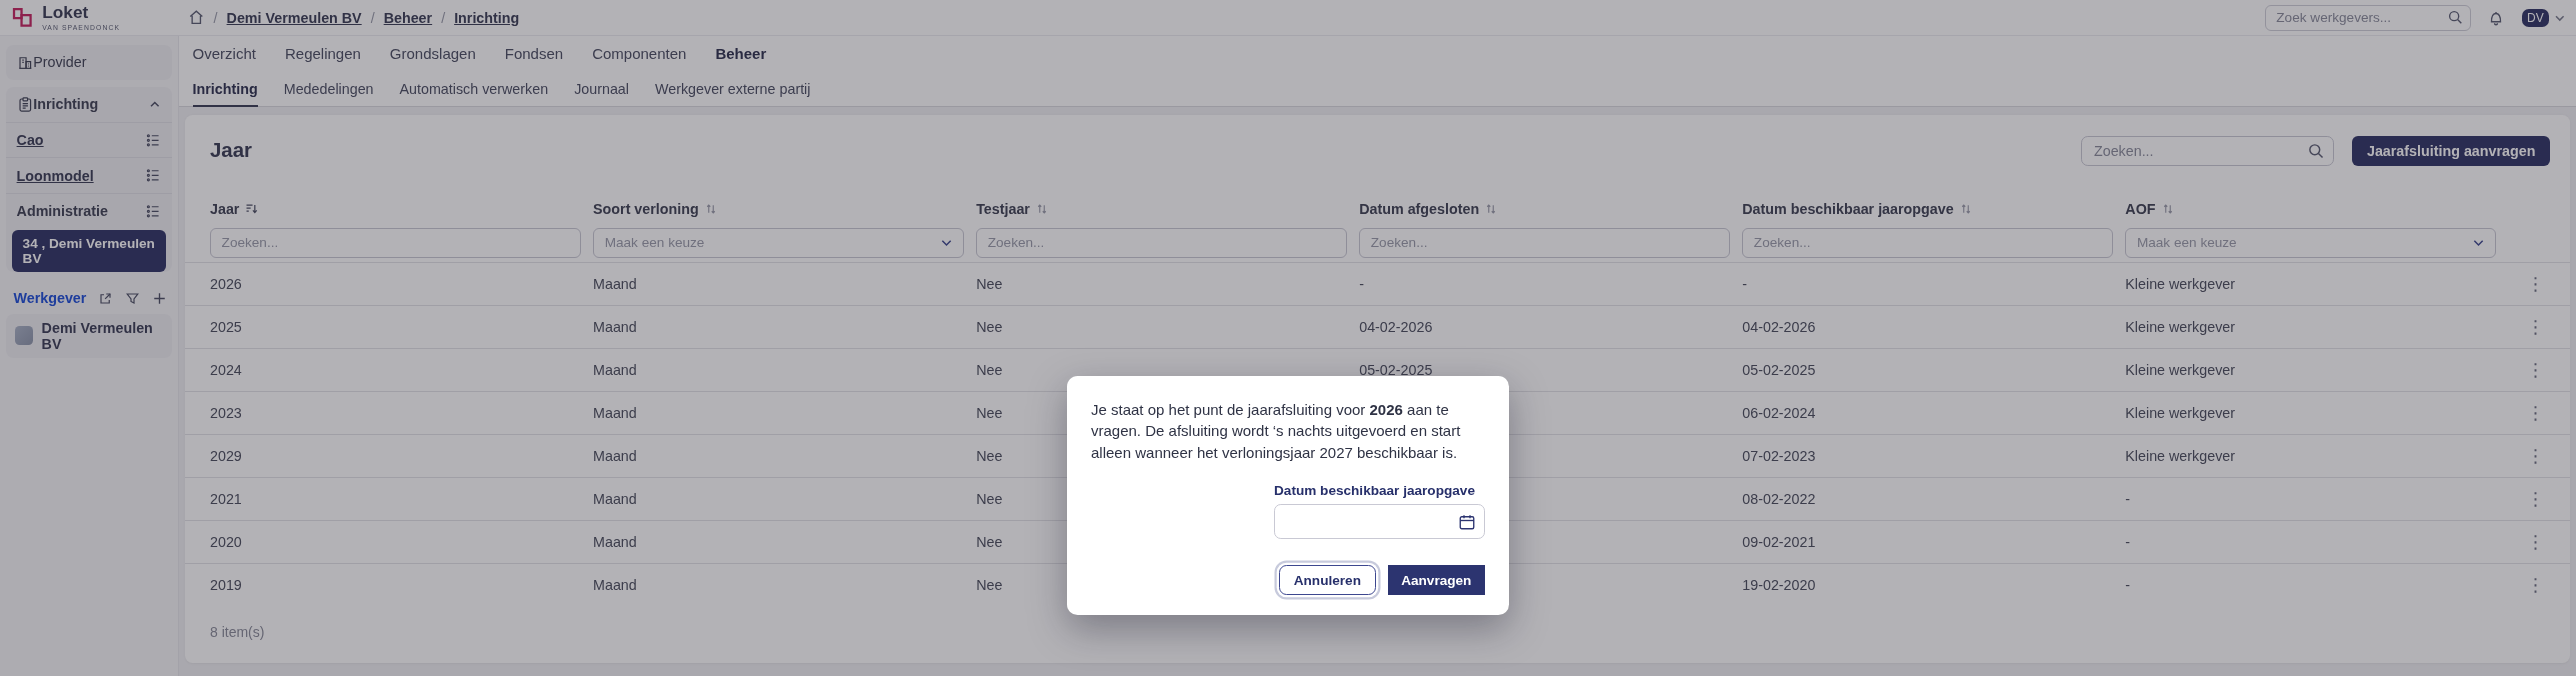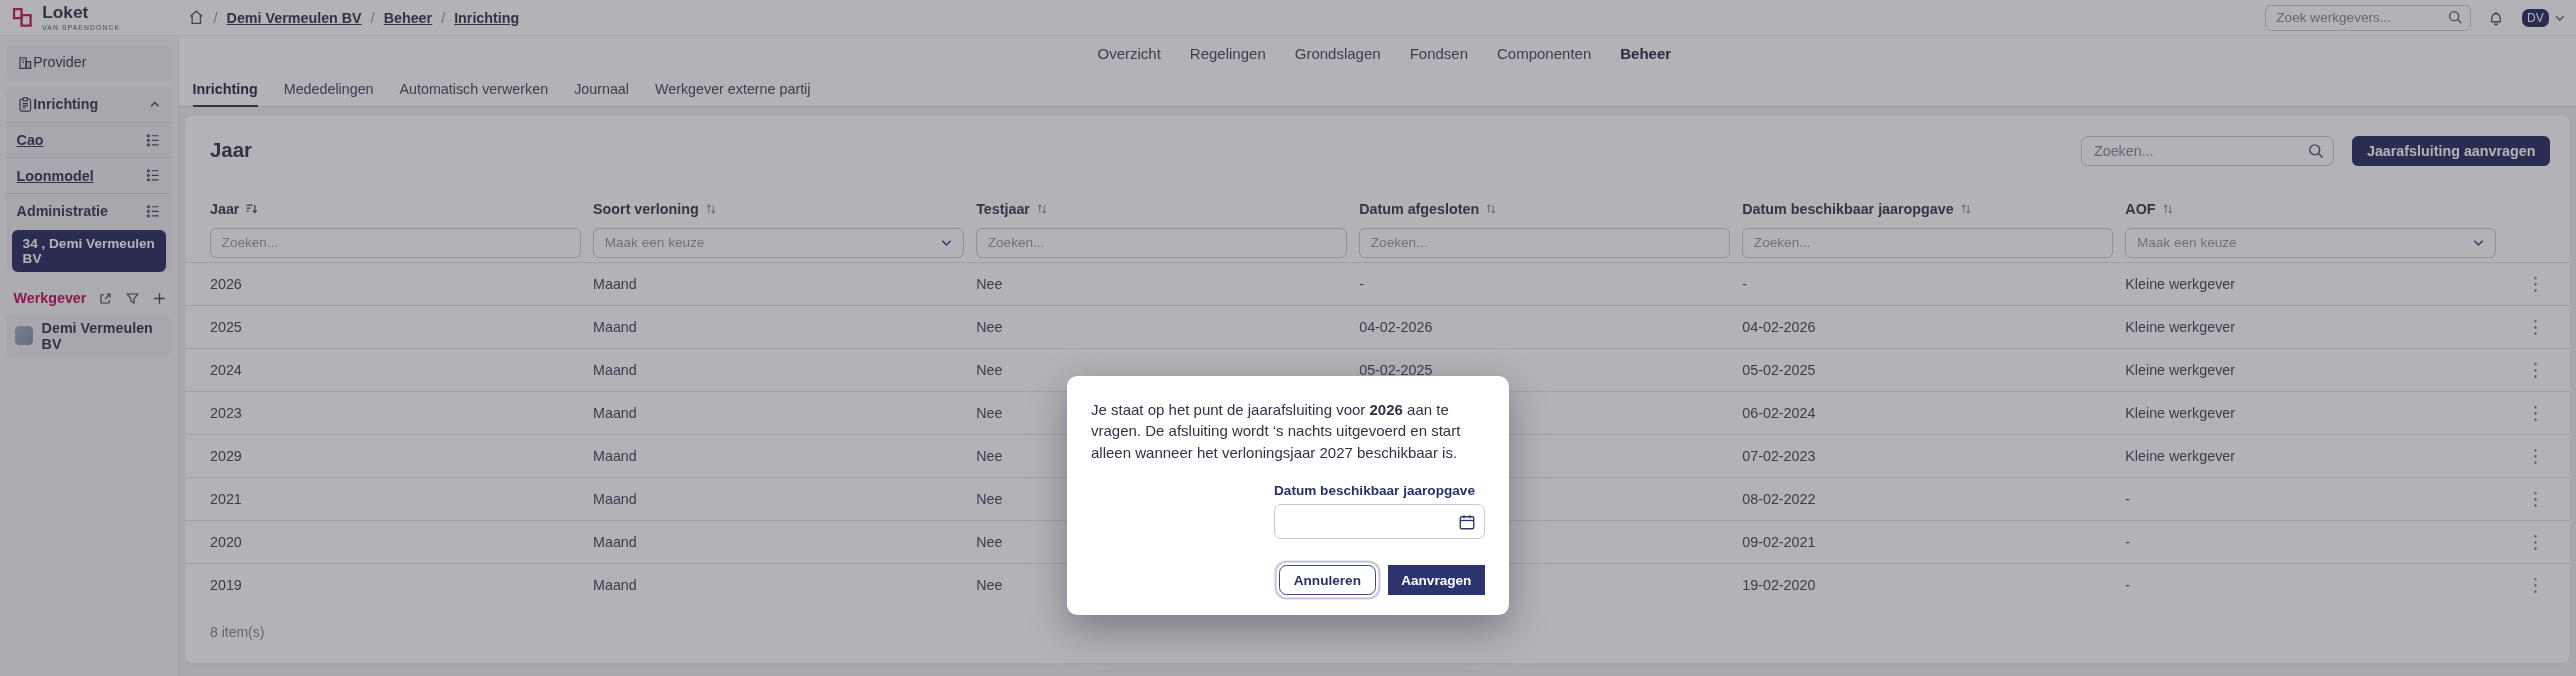--- a/index.html
+++ b/index.html
@@ -28,28 +28,28 @@
   
   .sidebar { width:179px; flex:0 0 auto; background:#f6f6f8; border-right:0.8px solid #e7e7ec; padding:9px 6px; }
   .side-panel { background:#efeef2; border-radius:7.5px; }
   .side-row { display:flex; align-items:center; padding:9px 10.6px; color:#3f4254; }
   .side-row + .side-row { border-top:0.8px solid #dfdfe5; }
   .side-row .grow { flex:1; }
   .side-row .link { text-decoration:underline; font-weight:bold; color:#3a3d55; cursor:pointer; }
   .side-row.head { font-weight:bold; }
   .side-gap { height:7.5px; }
   .sel-pill { margin:1.5px 6px 7.5px 6px; background:#303466; color:#fff; font-weight:bold; font-size:13.6px; border-radius:6px; padding:6px 10.6px; cursor:pointer; }
-  .side-section { display:flex; align-items:center; gap:12px; padding:10.6px 7.5px 7.5px 7.5px; font-weight:bold; color:#be185d; }
+  .side-section { display:flex; align-items:center; gap:12px; padding:10.6px 7.5px 7.5px 7.5px; font-weight:bold; color:#1d4ed8; }
   .side-section .grow { flex:1; }
   .wg-item { background:#efeef2; border-radius:7.5px; display:flex; align-items:center; gap:9px; padding:6px 9px; font-weight:bold; color:#3a3d55; cursor:pointer; }
   .wg-avatar { width:19.6px; height:19.6px; border-radius:4.5px; background:linear-gradient(135deg,#aab3c6,#8d96ab); }
 
   
   .right-col { flex:1; display:flex; flex-direction:column; position:relative; }
-  .tabs-main { background:#fff; height:35px; display:flex; align-items:center; gap:29px; padding-left:13.6px;justify-content:center; }
+  .tabs-main { background:#fff; height:35px; display:flex; align-items:center; gap:29px; padding-left:13.6px; }
   .tabs-main .tab { color:#4b4e63; font-size:15px; cursor:pointer; }
   .tabs-main .tab.active { font-weight:bold; color:#2e3150; }
   .tabs-sub { background:#fff; height:36px; display:flex; align-items:center; gap:26px; padding-left:13.6px; border-bottom:0.8px solid #d9d9de; }
   .tabs-sub .tab { color:#4b4e63; font-size:14.3px; cursor:pointer; position:relative; height:100%; display:flex; align-items:center; }
   .tabs-sub .tab.active { font-weight:bold; color:#2e3150; }
   .tabs-sub .tab.active::after { content:""; position:absolute; left:0; right:0; bottom:-0.8px; height:2.3px; background:#3a3d55; }
   .content-bg { flex:1; background:#f0f0f3; position:relative; }
 
   
   .card { position:absolute; left:6px; top:7.5px; right:6px; bottom:13px; background:#fff; border-radius:7.5px; box-shadow:0 0.8px 2.3px rgba(0,0,0,.05); }

